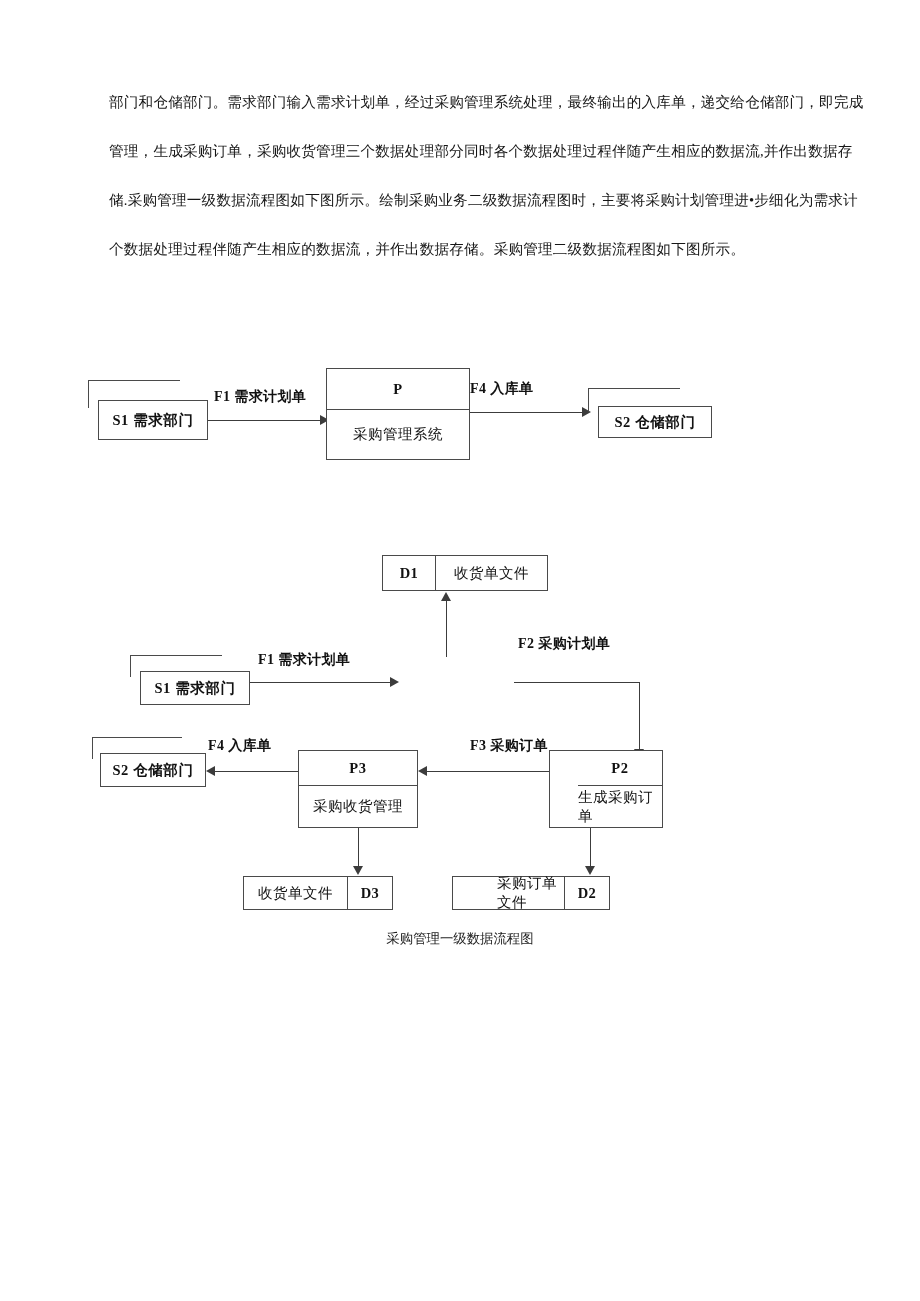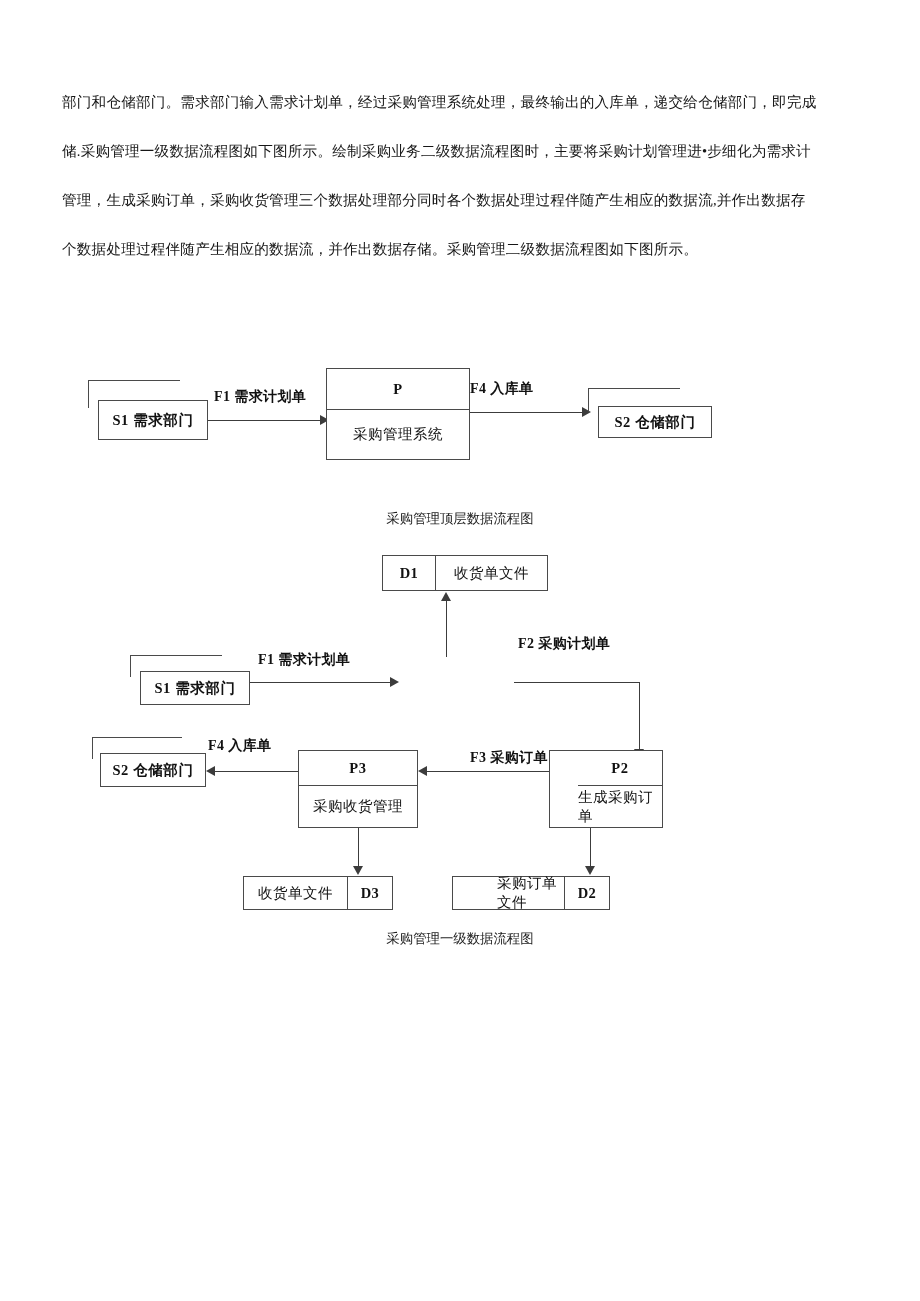--- a/index.html
+++ b/index.html
@@ -22,20 +22,21 @@
     left: 62px;
     top: 78px;
     width: 800px;
   }
   .para-line {
     font-size: 14.6px;
     line-height: 49px;
     white-space: nowrap;
     letter-spacing: 0.2px;
     color: #161616;
+    margin-left: 47px;
   }
 
   
   .figure {
     position: absolute;
     left: 0;
     width: 920px;
   }
   .fig-canvas {
     position: relative;
@@ -170,22 +171,22 @@
     border-left: 5.5px solid transparent;
     border-right: 5.5px solid transparent;
     border-bottom: 9px solid #3c3c3c;
   }
 </style>
 </head>
 <body>
 
 <div class="page-body">
   <div class="para-line">部门和仓储部门。需求部门输入需求计划单，经过采购管理系统处理，最终输出的入库单，递交给仓储部门，即完成</div>
+  <div class="para-line">管理，生成采购订单，采购收货管理三个数据处理部分同时各个数据处理过程伴随产生相应的数据流,并作出数据存</div>
   <div class="para-line">储.采购管理一级数据流程图如下图所示。绘制采购业务二级数据流程图时，主要将采购计划管理进•步细化为需求计</div>
-  <div class="para-line">管理，生成采购订单，采购收货管理三个数据处理部分同时各个数据处理过程伴随产生相应的数据流,并作出数据存</div>
   <div class="para-line">个数据处理过程伴随产生相应的数据流，并作出数据存储。采购管理二级数据流程图如下图所示。</div>
 </div>
 
 <div class="figure" style="top:368px;">
   <div class="fig-canvas" style="height:120px;">
 
     <div class="entity-hook" style="left:88px; top:12px; width:92px; height:28px;"></div>
     <div class="entity" style="left:98px; top:32px; width:110px; height:40px;">
       <span>S1 需求部门</span>
     </div>
@@ -202,21 +203,20 @@
     <div class="flow-label" style="left:470px; top:12px;">F4 入库单</div>
     <div class="hline" style="left:470px; top:44px; width:117px;"></div>
     <div class="arrow right" style="left:582px; top:39px;"></div>
 
     <div class="entity-hook" style="left:588px; top:20px; width:92px; height:24px;"></div>
     <div class="entity" style="left:598px; top:38px; width:114px; height:32px;">
       <span>S2 仓储部门</span>
     </div>
 
   </div>
-  <div class="caption" style="margin-top:22px;">采购管理顶层数据流程图</div>
 </div>
 
 <div class="figure" style="top:545px;">
   <div class="fig-canvas" style="height:375px;">
 
     <div class="store" style="left:382px; top:10px; width:166px; height:36px;font-family:Liberation Serif, serif;">
       <div class="scell id" style="width:52px;">D1</div>
       <div class="divider"></div>
       <div class="scell" style="flex:1;">收货单文件</div>
     </div>
@@ -246,21 +246,21 @@
 
     <div class="flow-label" style="left:208px; top:192px;">F4 入库单</div>
     <div class="hline" style="left:215px; top:226px; width:83px;"></div>
     <div class="arrow left" style="left:206px; top:221px;"></div>
 
     <div class="process" style="left:298px; top:205px; width:120px; height:78px;">
       <div class="pid" style="height:34px;">P3</div>
       <div class="pname">采购收货管理</div>
     </div>
 
-    <div class="flow-label" style="left:470px; top:192px;margin-top:12px;">F3 采购订单</div>
+    <div class="flow-label" style="left:470px; top:192px;">F3 采购订单</div>
     <div class="hline" style="left:427px; top:226px; width:122px;"></div>
     <div class="arrow left" style="left:418px; top:221px;"></div>
 
     <div class="process" style="left:549px; top:205px; width:114px; height:78px;padding-left:28px;">
       <div class="pid" style="height:34px;">P2</div>
       <div class="pname">生成采购订单</div>
     </div>
 
     <div class="vline" style="left:358px; top:283px; height:41px;"></div>
     <div class="arrow down" style="left:353px; top:321px;"></div>

